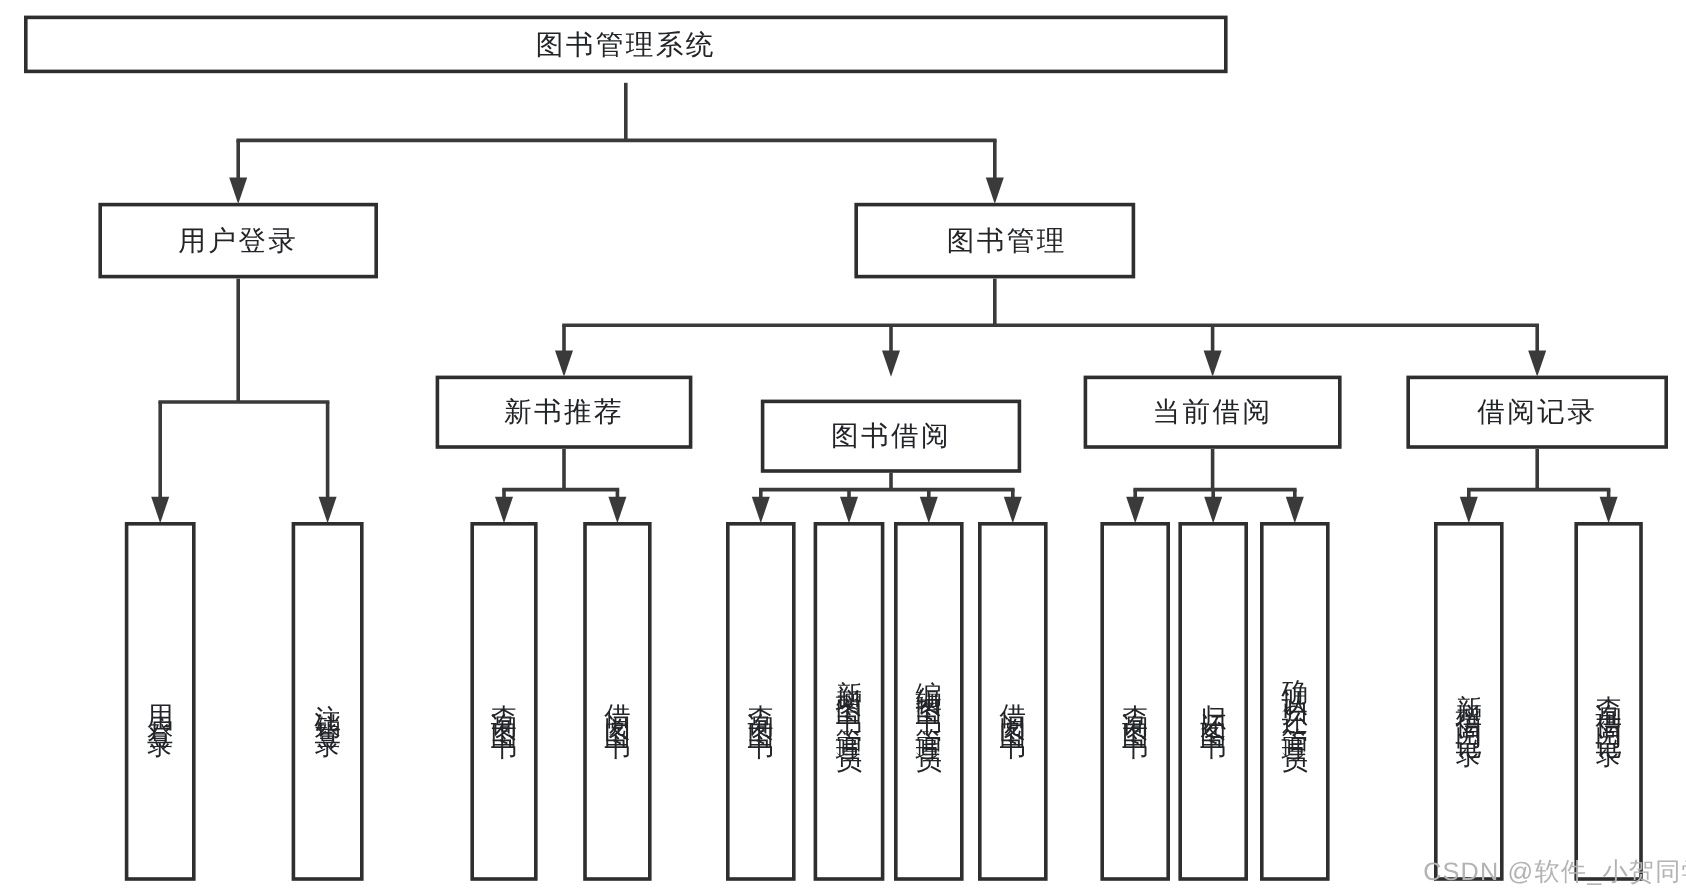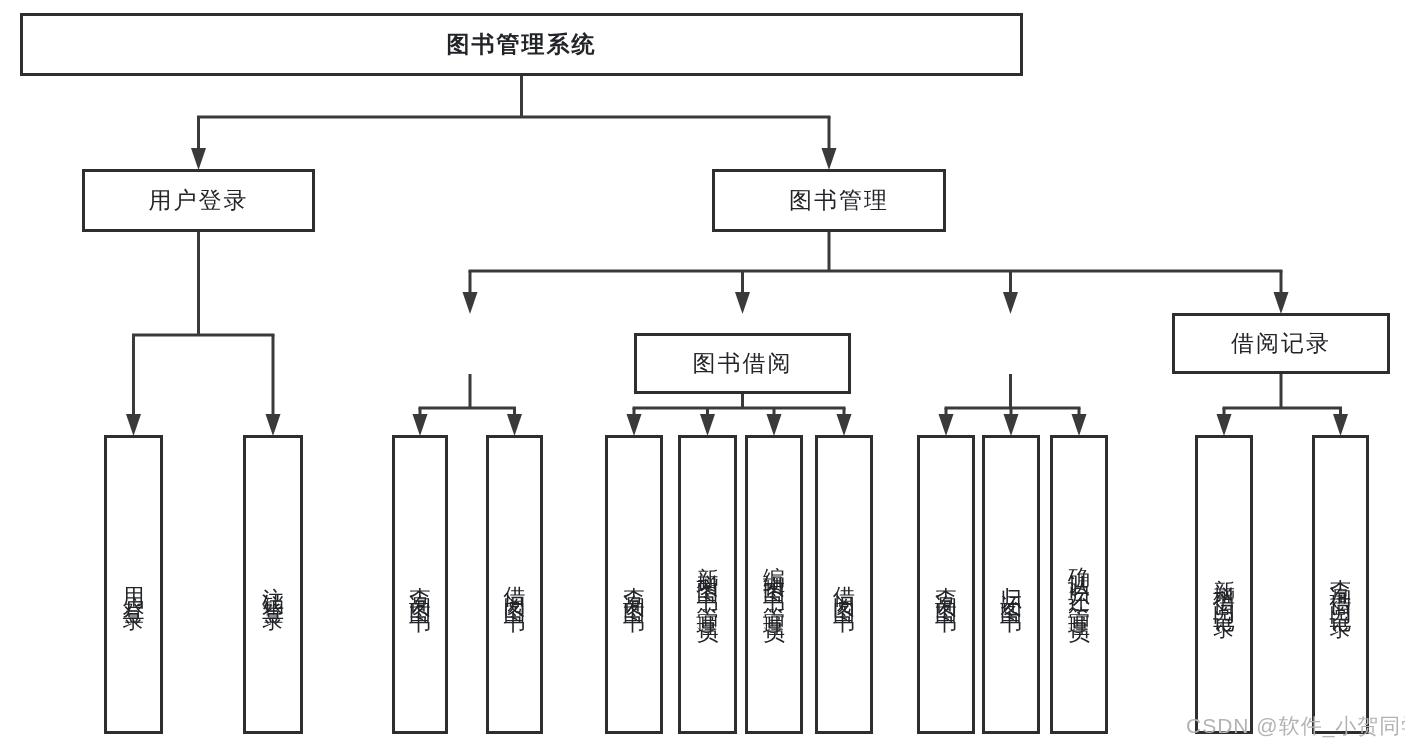--- a/index.html
+++ b/index.html
@@ -94,24 +94,26 @@
       <path d="M 1079 408 V 417" stroke="#3a3a3a" stroke-width="3" fill="none"></path>
       <polygon points="1071.5,414 1086.5,414 1079,436" fill="#3a3a3a"></polygon>
       <path d="M 1281 374 V 408" stroke="#3a3a3a" stroke-width="3" fill="none"></path>
       <path d="M 1222.5 408 H 1342" stroke="#3a3a3a" stroke-width="3" fill="none"></path>
       <path d="M 1224 408 V 417" stroke="#3a3a3a" stroke-width="3" fill="none"></path>
       <polygon points="1216.5,414 1231.5,414 1224,436" fill="#3a3a3a"></polygon>
       <path d="M 1340.5 408 V 417" stroke="#3a3a3a" stroke-width="3" fill="none"></path>
       <polygon points="1333,414 1348,414 1340.5,436" fill="#3a3a3a"></polygon>
     </svg>
   <div id="watermark">CSDN @软件_小贺同学</div>
-<div class="node" style="left: 20px; top: 13px; width: 1003px; height: 63px; font-weight: bold;">图书管理系统</div>
+<div class="node" style="left: 20px; top: 13px; width: 1003px; height: 48px;">图书管理系统</div>
     <div class="node" style="left: 82px; top: 169px; width: 233px; height: 63px;">用户登录</div>
     <div class="node" style="left: 712px; top: 169px; width: 234px; height: 63px; padding-left: 20px;">图书管理</div>
+    <div class="node" style="left: 363px; top: 313px; width: 214px; height: 61px;">新书推荐</div>
     <div class="node" style="left: 634px; top: 313px; width: 217px; height: 61px; margin-top: 20px;">图书借阅</div>
+    <div class="node" style="left: 903px; top: 313px; width: 215px; height: 61px;">当前借阅</div>
     <div class="node" style="left: 1172px; top: 313px; width: 218px; height: 61px;">借阅记录</div>
     <div class="node vertical" style="left: 104px; top: 435px; width: 59px; height: 299px;">用户登录</div>
     <div class="node vertical" style="left: 243px; top: 435px; width: 60px; height: 299px;">注销登录</div>
     <div class="node vertical" style="left: 392px; top: 435px; width: 56px; height: 299px;">查询图书</div>
     <div class="node vertical" style="left: 486px; top: 435px; width: 57px; height: 299px;">借阅图书</div>
     <div class="node vertical" style="left: 605px; top: 435px; width: 58px; height: 299px;">查询图书</div>
     <div class="node vertical" style="left: 678px; top: 435px; width: 59px; height: 299px;">新增图书（管理员）</div>
     <div class="node vertical" style="left: 745px; top: 435px; width: 58px; height: 299px;">编辑图书（管理员）</div>
     <div class="node vertical" style="left: 815px; top: 435px; width: 58px; height: 299px;">借阅图书</div>
     <div class="node vertical" style="left: 917px; top: 435px; width: 58px; height: 299px;">查询图书</div>

